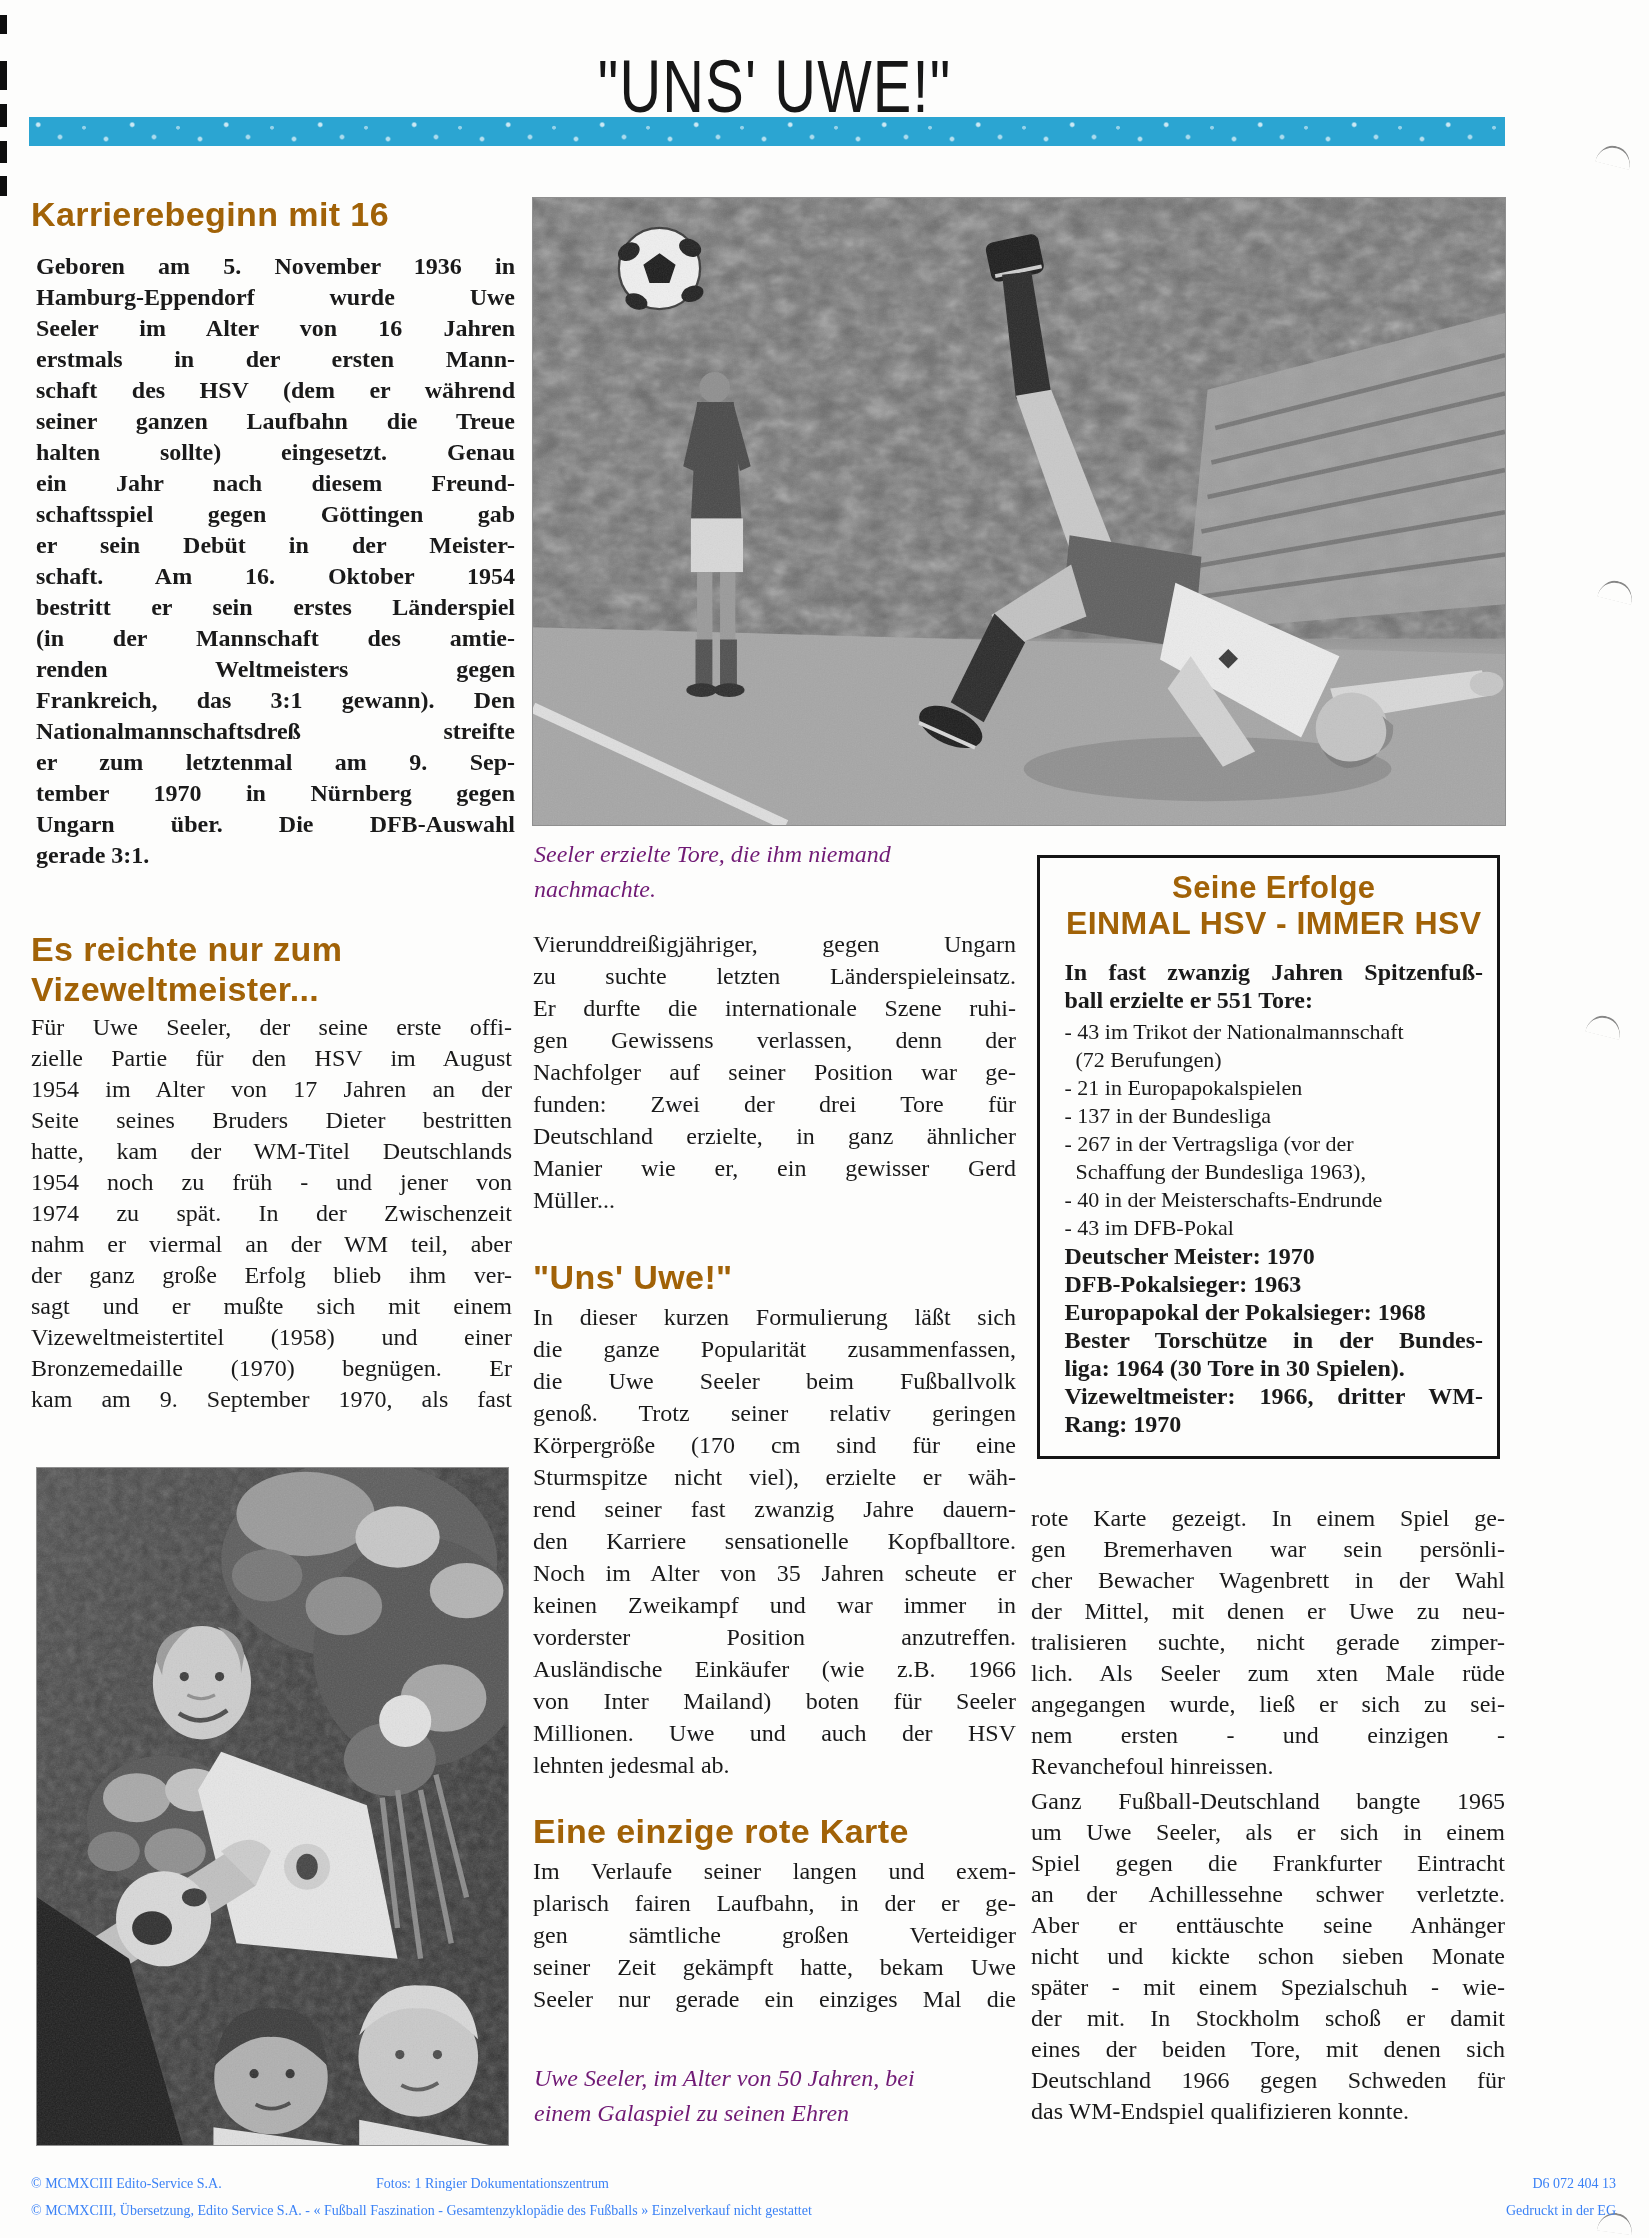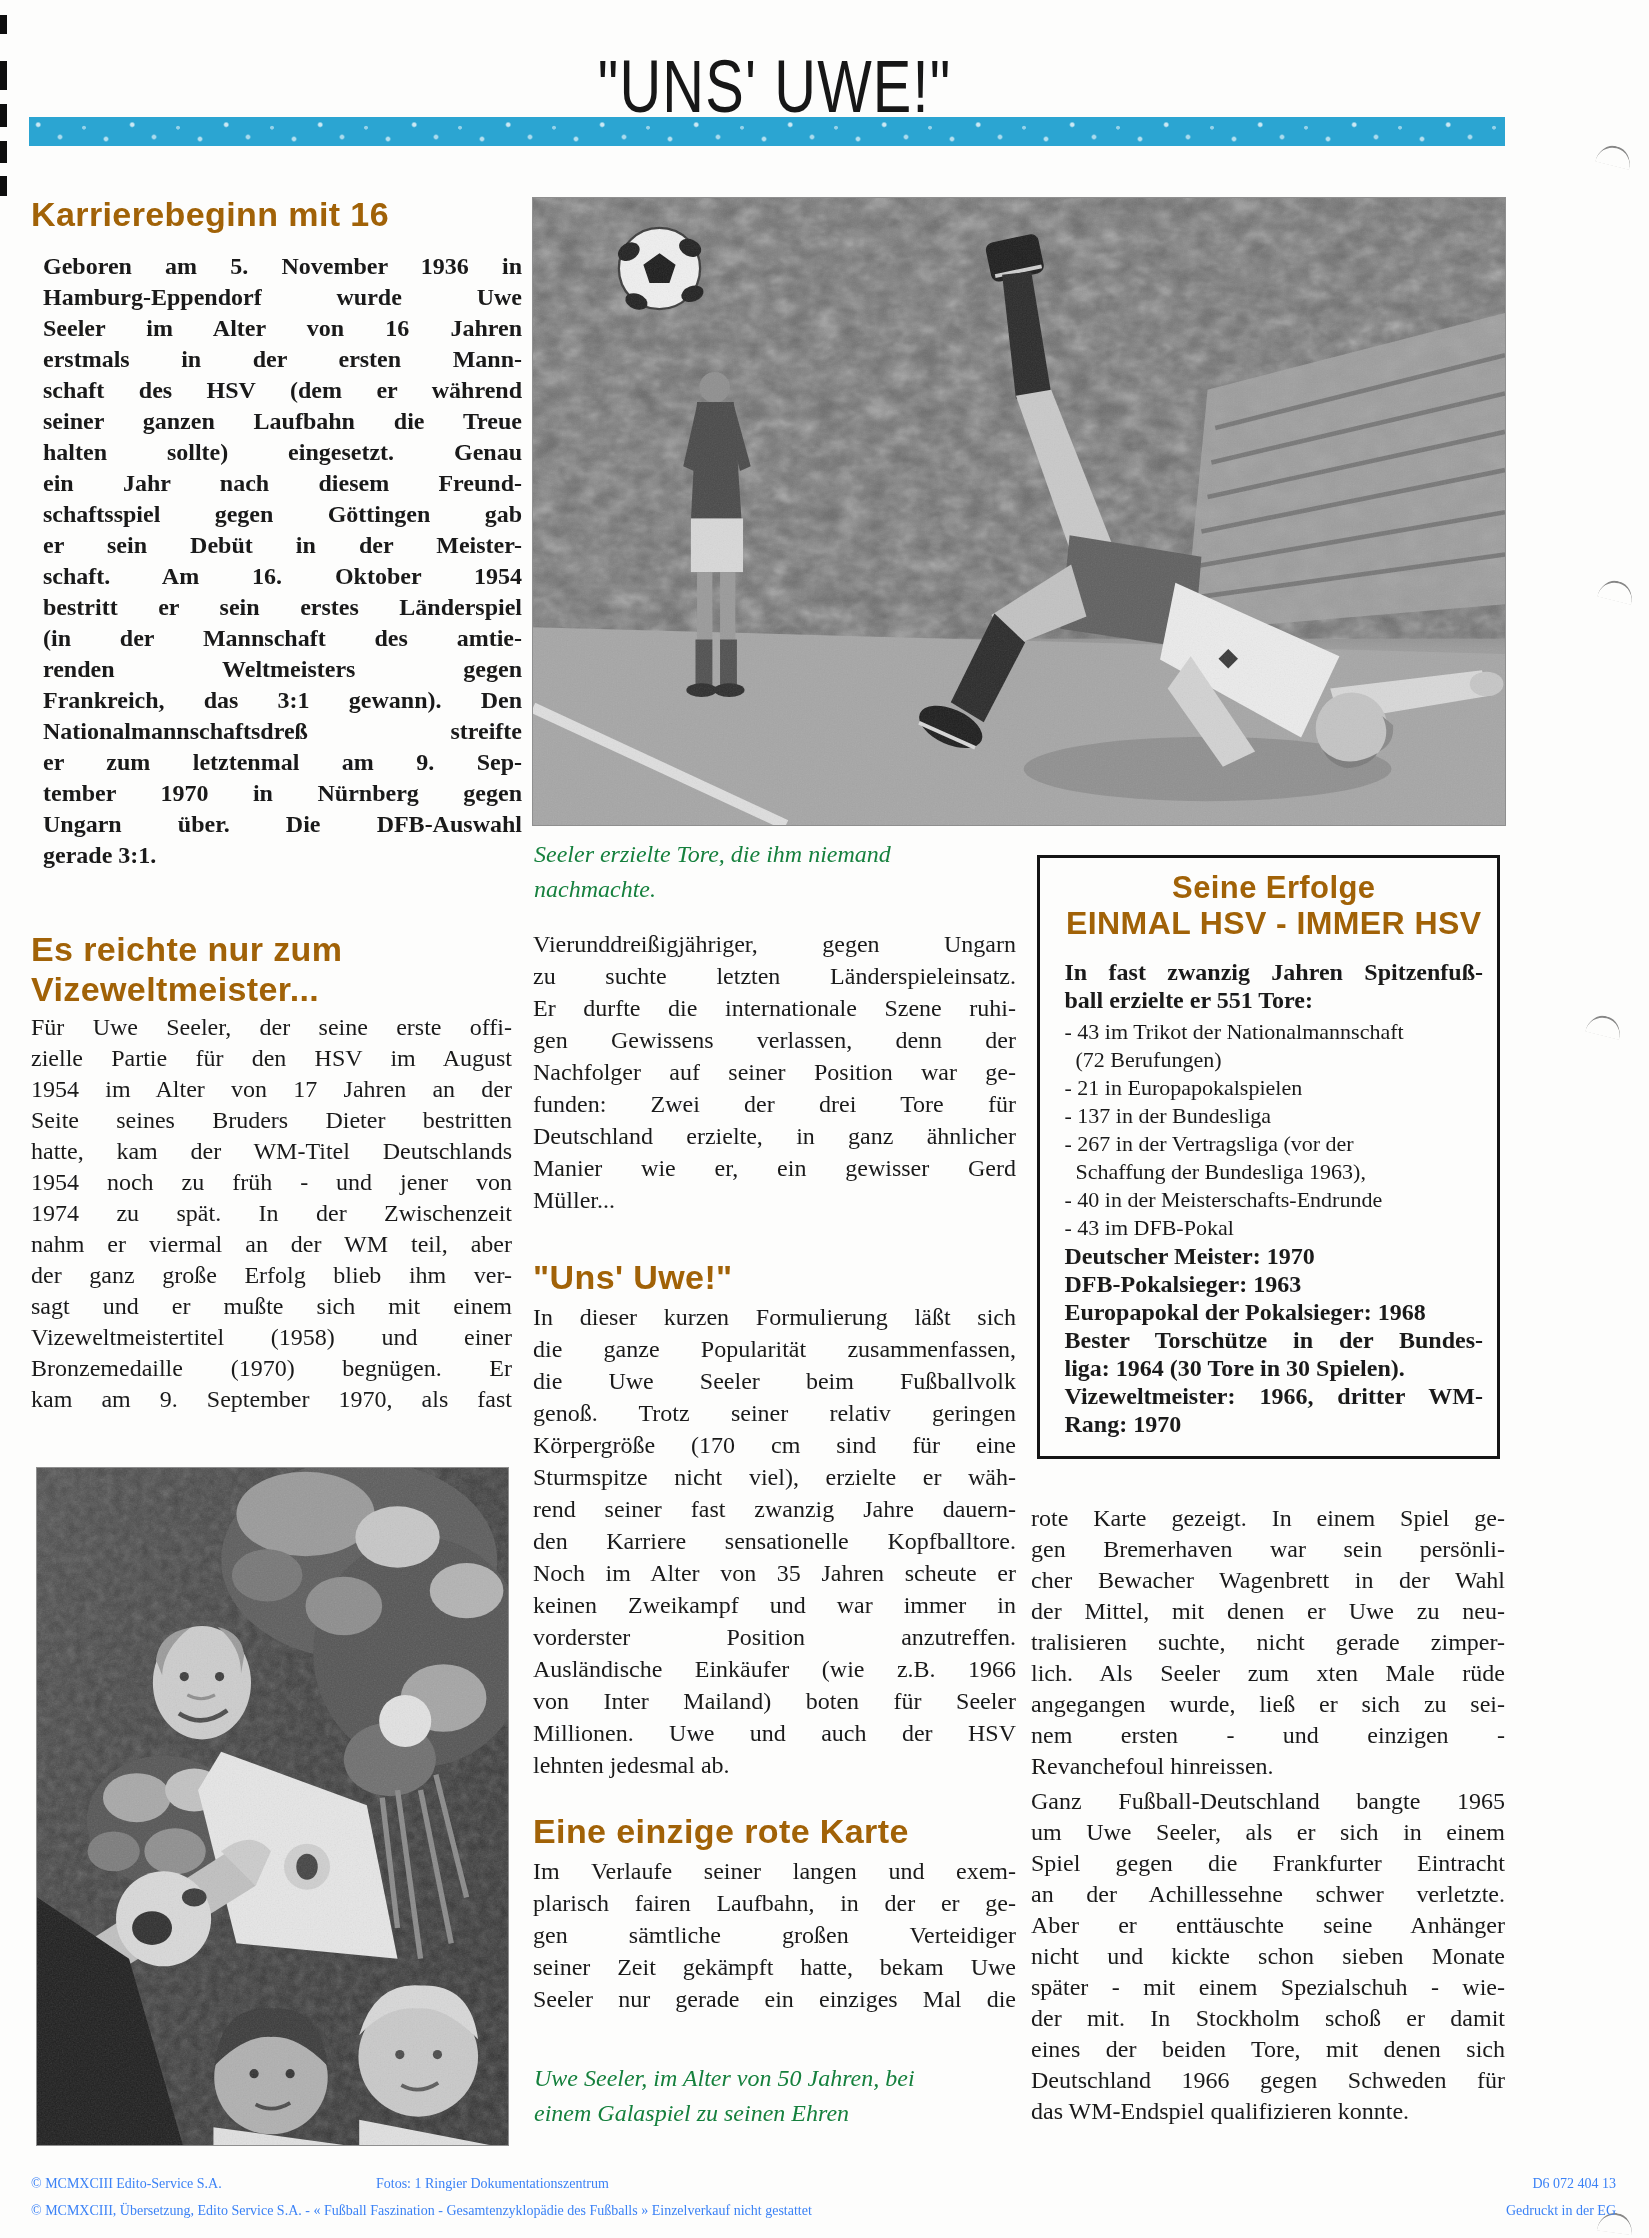--- a/index.html
+++ b/index.html
@@ -24,21 +24,21 @@
   .h1{font-size:34px;line-height:37px;}
   .h2{font-size:34px;line-height:40px;}
   
   .col{font-size:24px;}
   .line{white-space:pre-wrap;}
   .just{text-align:justify;text-align-last:justify;}
   .bold{font-weight:700;}
   .lh40 .line{line-height:31px;}
   .lh41 .line{line-height:31px;}
   .lh42 .line{line-height:32px;}
-  .caption{font-style:italic;font-size:24px;line-height:35px;color:#15803d;}
+  .caption{font-style:italic;font-size:24px;line-height:35px;color:#701a75;}
   
   .stat-box{left:1037px;top:855px;width:463px;height:604px;border:3.1px solid #151515;
             box-sizing:border-box;padding:12.3px 14px 0 24.5px;background:#fdfdfc;}
   .box-title1{font-size:31px;text-align:center;line-height:35px;}
   .box-title2{font-size:32px;text-align:center;line-height:37px;}
   .box-intro{margin-top:15.3px;font-size:24px;font-weight:700;}
   .box-intro .line{line-height:28px;}
   .box-list{margin-top:4.6px;font-size:22px;}
   .box-list .line{line-height:28px;}
   .box-ach{font-size:24px;font-weight:700;}
@@ -68,21 +68,21 @@
   <div class="abs arc" style="left:1599px;top:581px;"></div>
   <div class="abs arc" style="left:1587px;top:1016px;"></div>
   <div class="abs arc" style="left:1598px;top:2213px;transform:rotate(8deg);"></div>
 
   <div class="abs title-wrap">
     <span class="title">"UNS' UWE!"</span>
   </div>
   <div class="abs teal-bar"></div>
 
   <div class="abs h-sans h1" style="left:31px;top:196px;width:481px;">Karrierebeginn mit 16</div>
-  <div class="abs col bold lh40" style="left:43px;top:251px;width:479px;">
+  <div class="abs col bold lh40" style="left:36px;top:251px;width:479px;">
       <div class="line just">Geboren am 5. November 1936 in</div>
       <div class="line just">Hamburg-Eppendorf wurde Uwe</div>
       <div class="line just">Seeler im Alter von 16 Jahren</div>
       <div class="line just">erstmals in der ersten Mann-</div>
       <div class="line just">schaft des HSV (dem er während</div>
       <div class="line just">seiner ganzen Laufbahn die Treue</div>
       <div class="line just">halten sollte) eingesetzt. Genau</div>
       <div class="line just">ein Jahr nach diesem Freund-</div>
       <div class="line just">schaftsspiel gegen Göttingen gab</div>
       <div class="line just">er sein Debüt in der Meister-</div>

